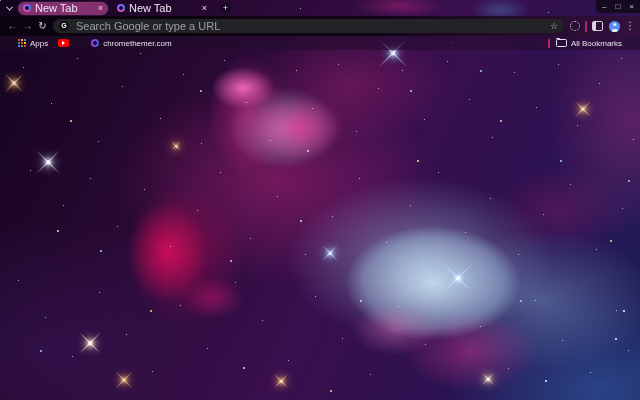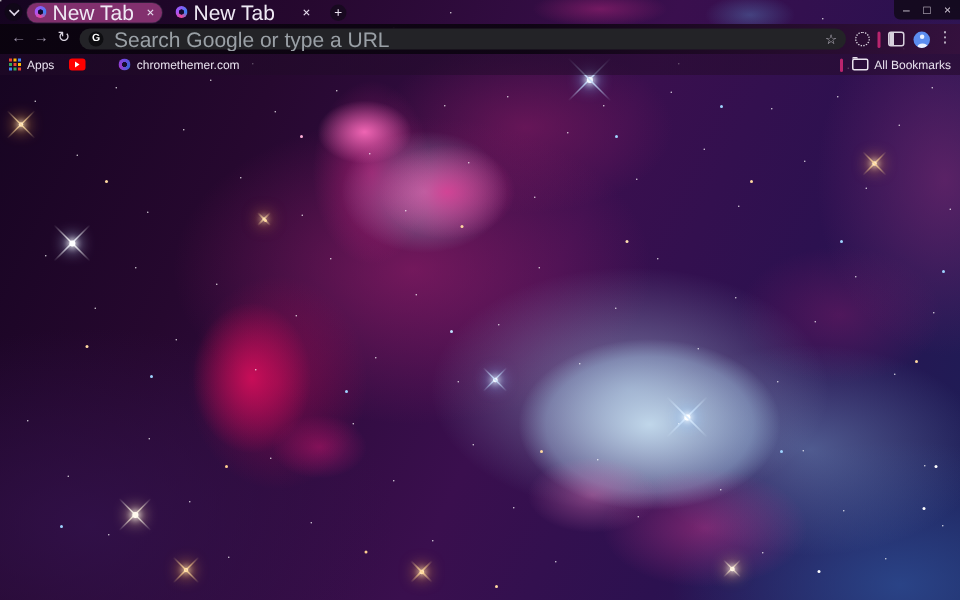--- a/index.html
+++ b/index.html
@@ -86,21 +86,21 @@
     width:90px;margin-left:3px;background:#82306e;border-radius:7px;
     box-shadow:0 0 0 .5px rgba(255,255,255,.12);padding:0 5px;box-sizing:border-box;
   }
   .tab.inactive{width:100px;margin-left:4px;padding:0 5px;box-sizing:border-box;}
   .favicon{
     width:8px;height:8px;border-radius:50%;flex:0 0 auto;margin-right:4px;
     background:
       radial-gradient(circle at 50% 50%, #140a2e 0 1.6px, rgba(20,10,46,0) 1.9px),
       conic-gradient(#8b5cf6,#3b82f6,#ec4899,#a855f7,#8b5cf6);
   }
-  .tab-title{font-size:14px;line-height:13px;white-space:nowrap;overflow:hidden;}
+  .tab-title{font-size:11px;line-height:13px;white-space:nowrap;overflow:hidden;}
   .tab-close{margin-left:auto;font-size:9px;line-height:9px;color:#e8dff0;}
   .new-tab{
     width:11px;height:11px;margin-left:8px;border-radius:50%;background:rgba(20,10,28,.8);
     color:#e8e0ee;font-size:9px;line-height:11px;text-align:center;flex:0 0 auto;
   }
   .ts-spacer{flex:1;}
   .win-controls{
     align-self:flex-start;height:13px;display:flex;align-items:center;
     background:rgba(16,9,22,.82);padding:0 6px;gap:9px;border-bottom-left-radius:4px;
   }
@@ -115,40 +115,40 @@
   .omnibox{
     flex:1;height:14px;border-radius:7px;background:#232327;display:flex;align-items:center;
     padding:0 6px;margin:0 6px 0 3px;min-width:0;
   }
   .g-badge{
     width:10px;height:10px;border-radius:50%;background:#0e0e11;color:#fff;
     font-size:7px;font-weight:bold;line-height:10px;text-align:center;flex:0 0 auto;
   }
   .url-input{
     flex:1;min-width:0;background:transparent;border:0;outline:none;margin-left:5px;
-    font-family:"Liberation Sans",sans-serif;font-size:14px;color:#d8d2de;
+    font-family:"Liberation Sans",sans-serif;font-size:11px;color:#d8d2de;
   }
   .url-input::placeholder{color:#9aa0a6;}
   .ob-star{font-size:9px;color:#c6c0ce;flex:0 0 auto;line-height:14px;}
   .ext-ico{width:8px;height:8px;border:1.4px dotted #d8d2de;border-radius:50%;flex:0 0 auto;}
   .tb-sep{width:2px;height:11px;background:#b9256e;border-radius:1px;margin:0 5px;flex:0 0 auto;}
   .sidepanel-ico{
     width:9px;height:8px;border:1.2px solid #d8d2de;border-radius:2px;position:relative;flex:0 0 auto;
   }
   .sidepanel-ico::before{content:"";position:absolute;left:0;top:0;bottom:0;width:3px;background:#d8d2de;}
   .avatar{width:11px;height:11px;border-radius:50%;background:#5b8def;position:relative;overflow:hidden;
     margin-left:6px;flex:0 0 auto;}
   .avatar::before{content:"";position:absolute;top:2px;left:50%;transform:translateX(-50%);
     width:3.5px;height:3.5px;border-radius:50%;background:#eaf1fe;}
   .avatar::after{content:"";position:absolute;bottom:-2px;left:50%;transform:translateX(-50%);
     width:7px;height:5px;border-radius:50%;background:#eaf1fe;}
   .menu-dots{font-size:10px;color:#d8d2de;margin-left:5px;line-height:20px;flex:0 0 auto;}
 
   .bookmarks{
-    height:14px;display:flex;align-items:center;padding:0 6px;
+    height:14px;display:flex;align-items:center;padding:0 18px;
     background:linear-gradient(90deg,rgba(30,9,38,.72),rgba(36,11,44,.55) 50%,rgba(40,12,50,.72));
     font-size:8px;color:#e8e2ee;
   }
   .bm-item{display:flex;align-items:center;gap:4px;flex:0 0 auto;}
   .apps-grid{width:8px;height:8px;position:relative;}
   .apps-grid i{position:absolute;left:0;top:0;width:2px;height:2px;background:#ea4335;
     box-shadow:3px 0 #fbbc05,6px 0 #4285f4,0 3px #34a853,3px 3px #ea4335,6px 3px #fbbc05,
     0 6px #4285f4,3px 6px #34a853,6px 6px #ea4335;}
   .yt-ico{width:11px;height:8px;background:#f00;border-radius:2px;display:flex;align-items:center;
     justify-content:center;margin-left:10px;flex:0 0 auto;}

